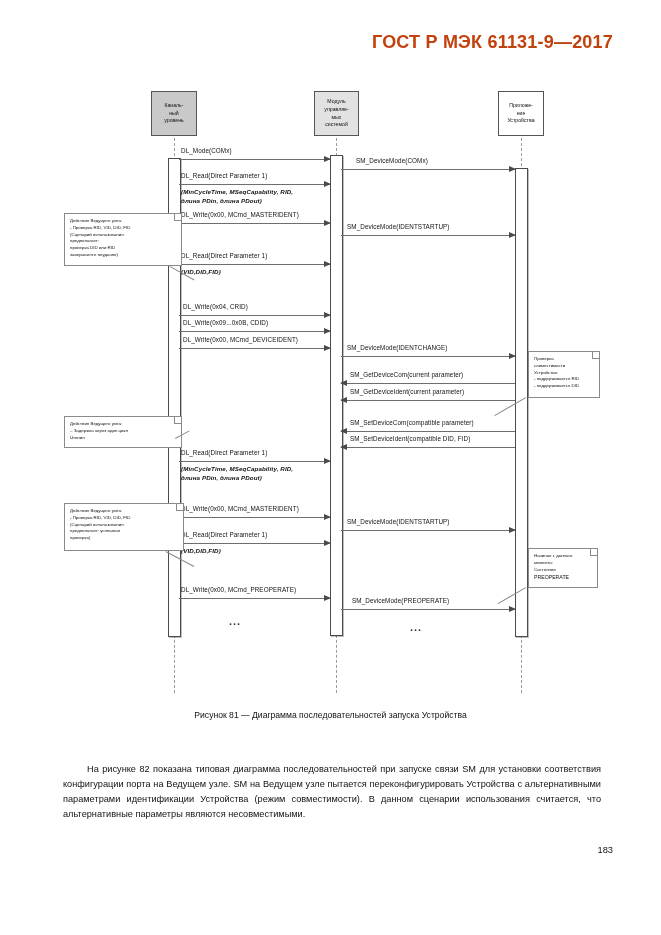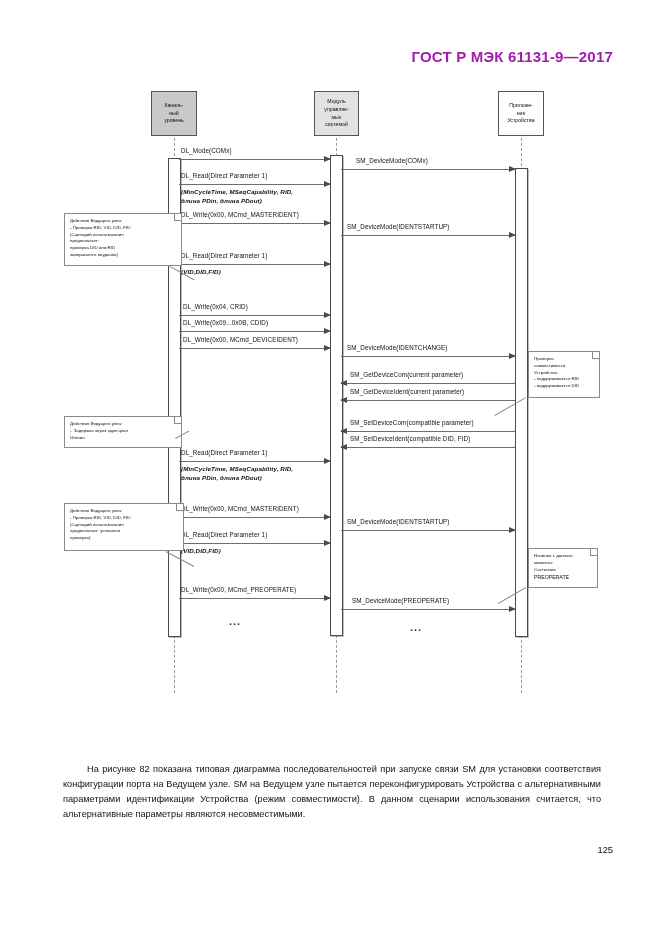--- a/index.html
+++ b/index.html
@@ -8,23 +8,23 @@
     background:#ffffff;
     font-family:"Liberation Sans", sans-serif;
     color:#1a1a1a;
     position:relative;
     overflow:hidden;
   }
   .page{position:absolute;inset:0;}
 
   
   .doc-header{
-    position:absolute; top:48px; right:48px;
-    font-size:15px; font-weight:bold; letter-spacing:.2px;
-    color:#a21caf;
+    position:absolute; top:32px; right:48px;
+    font-size:18px; font-weight:bold; letter-spacing:.2px;
+    color:#c2410c;
   }
 
   
   .diagram{
     position:absolute; left:0; top:78px; width:661px; height:620px;
   }
 
   
   .ll-head{
     position:absolute;
@@ -254,19 +254,20 @@
       <span class="note-line">Начиная с данного</span>
       <span class="note-line">момента:</span>
       <span class="note-line">Состояние</span>
       <span class="note-line big">PREOPERATE</span>
     </div>
     <div class="note-leader" style="left:526px;top:510px;width:32px;transform:rotate(150deg);"></div>
 
   </div>
 
   <div class="caption">
+    <div>Рисунок 81 — Диаграмма последовательностей запуска Устройства</div>
   </div>
 
   <div class="body-text">На рисунке 82 показана типовая диаграмма последовательностей при запуске связи SM для установки соответствия конфигурации порта на Ведущем узле. SM на Ведущем узле пытается переконфигурировать Устройства с альтернативными параметрами идентификации Устройства (режим совместимости). В данном сценарии использования считается, что альтернативные параметры являются несовместимыми.</div>
 
-  <div class="page-number">125</div>
+  <div class="page-number">183</div>
 
 </div>
 
 </body></html>

